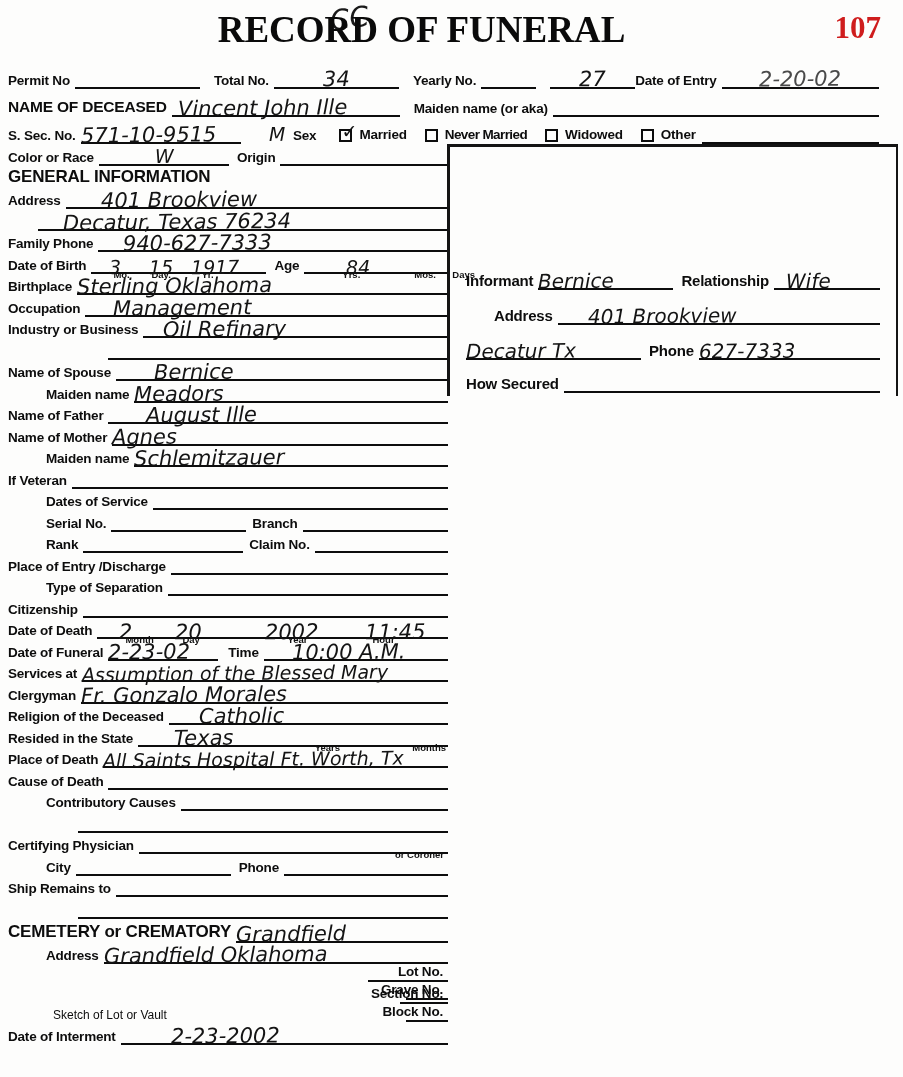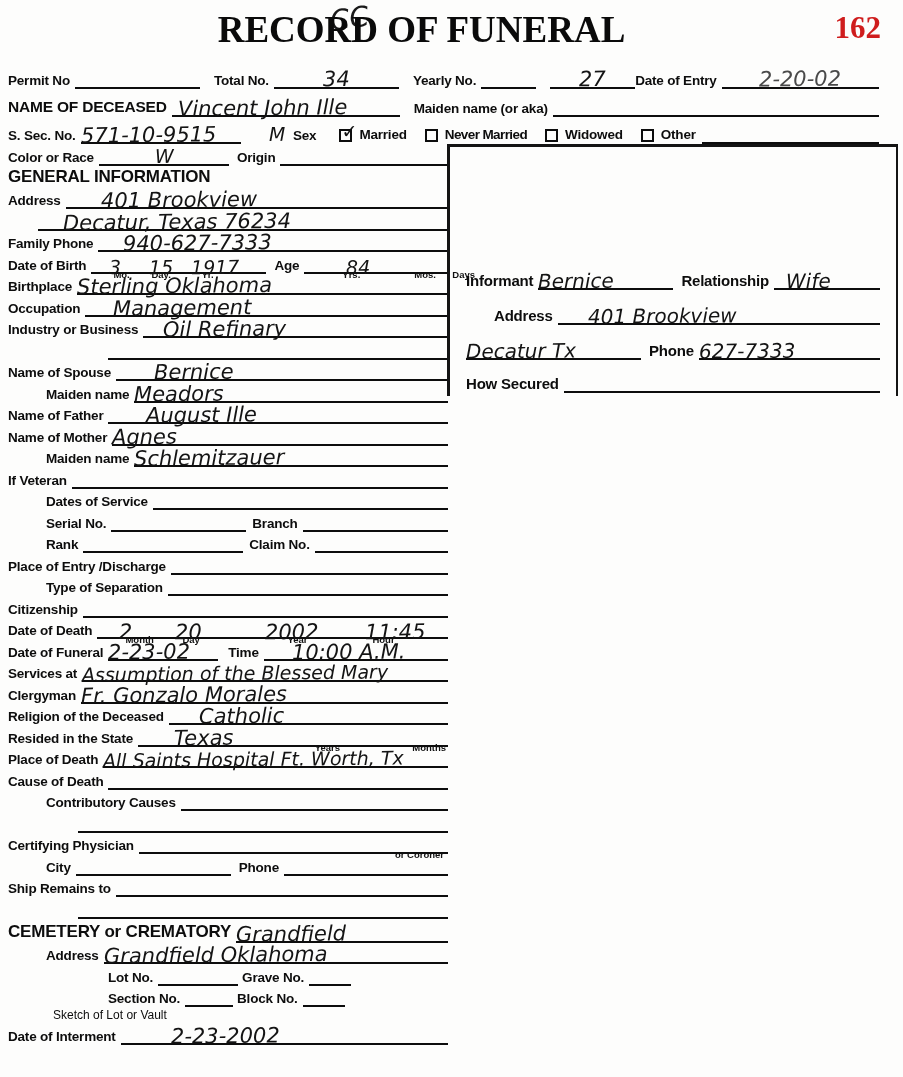--- a/index.html
+++ b/index.html
@@ -45,21 +45,21 @@
     position:relative; margin-bottom:-1px; transform:rotate(-0.6deg);
   }
   .hw-lg { font-size:21px; }
   .pencil { color:#4a4a4a; }
   .ctr { margin:0 auto; }
   .sub { position:absolute; top:100%; margin-top:-3px; font-size:9.5px;
          font-weight:700; color:#111; white-space:nowrap; }
   .abs { position:absolute; bottom:-2px; }
   .ind  { margin-left:38px; }
   .ind2 { margin-left:30px; }
-  .ind3 { margin-left:100px; }
+  .ind3 { margin-left:78px;flex-direction:column; }
   .gap  { width:14px; }
   
   .cbwrap { display:flex; align-items:flex-end; margin:0 0 2px 18px; }
   .cb { position:relative; width:13px; height:13px; border:2px solid #0d0d0d;
         margin-right:7px; }
   .mark { position:absolute; left:0px; top:-11px; font-size:19px;
           font-weight:400; color:#111; font-family:"DejaVu Sans",sans-serif; }
   .cblabel { font-weight:700; font-size:13.5px; letter-spacing:-0.2px;
              white-space:nowrap; }
   
@@ -77,21 +77,21 @@
   .sketch-row { height:16px;align-items:flex-end; }
 </style>
 </head>
 <body>
 
 <div class="page">
 
   <div class="hdr">
     <span class="hw-note">CC</span>
     <div class="title">RECORD OF FUNERAL</div>
-    <div class="pagenum">162</div>
+    <div class="pagenum">107</div>
   </div>
 
   <div class="content">
 
     <div class="frow r-top">
       <span class="lbl">Permit No</span>
       <span class="seg" style="width:125px"></span>
       <span class="gap"></span>
       <span class="lbl">Total No.</span>
       <span class="seg" style="width:125px">

